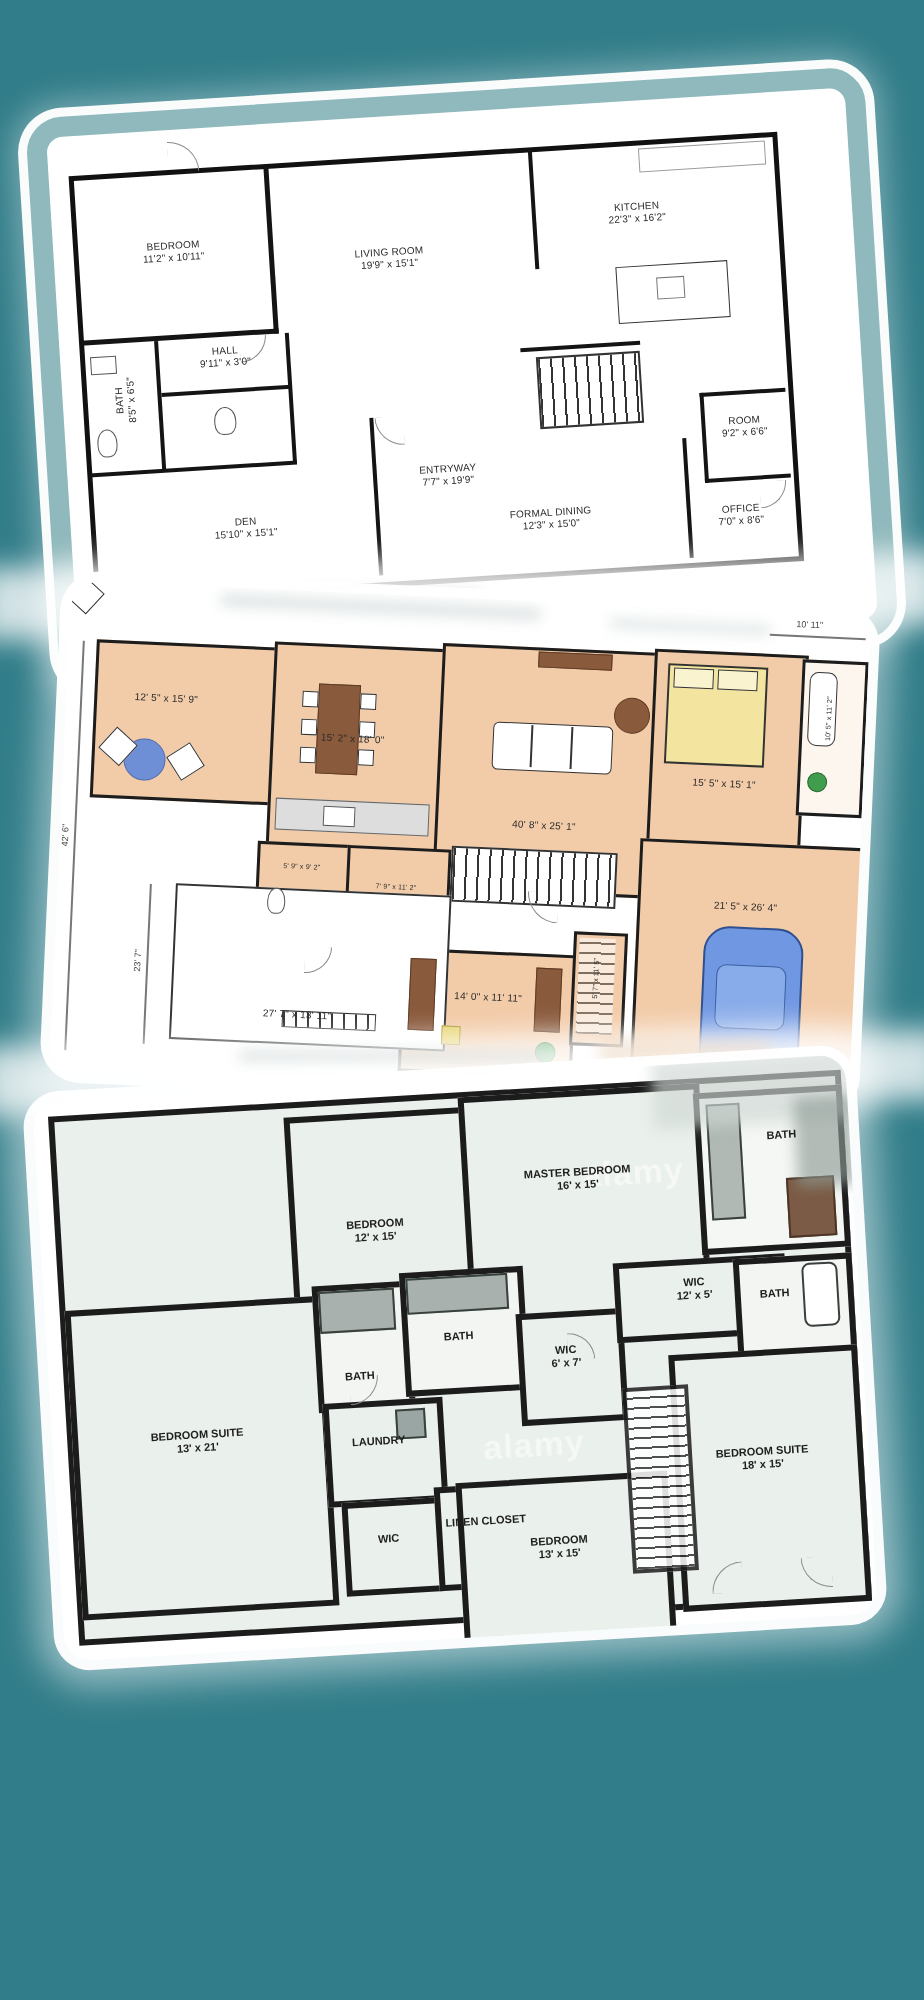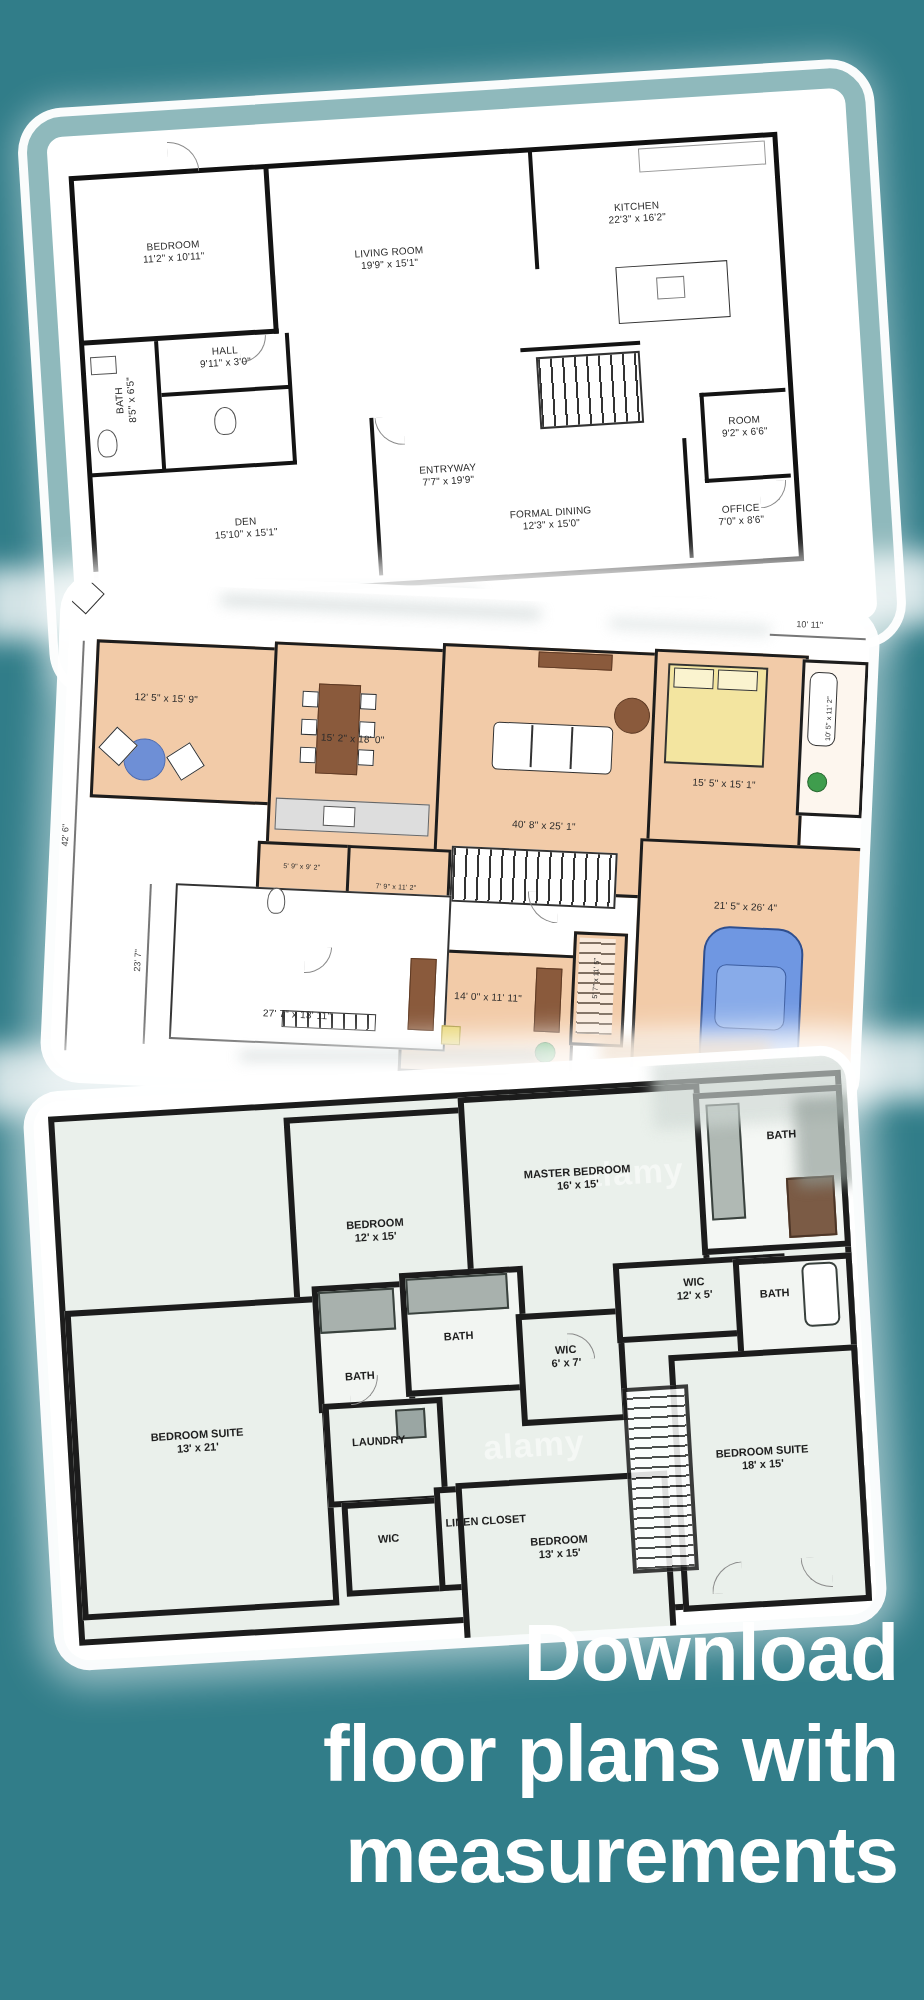--- a/index.html
+++ b/index.html
@@ -282,19 +282,14 @@
     <div class="l3" style="left:430px;top:462px;width:140px;">
       <div>BEDROOM</div>
       <div>13' x 15'</div>
     </div>
     <div class="l3" style="left:628px;top:385px;width:160px;">
       <div>BEDROOM SUITE</div>
       <div>18' x 15'</div>
     </div>
   </div>
 
-  <div class="headline">
-    <div>Download</div>
-    <div>floor plans with</div>
-    <div>measurements</div>
-  </div>
 
 </div>
 
 </body></html>

